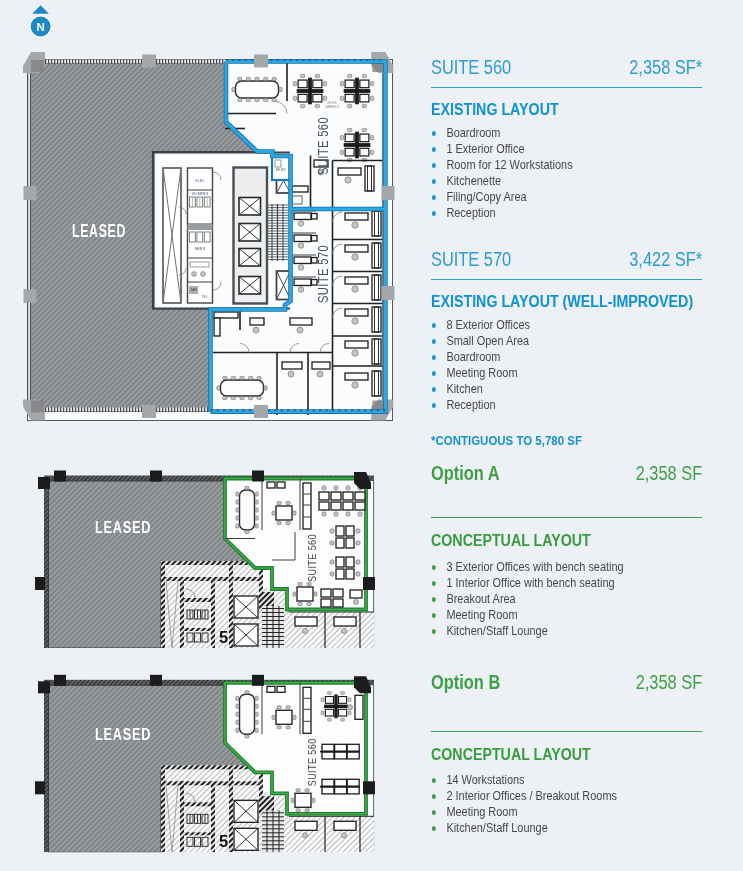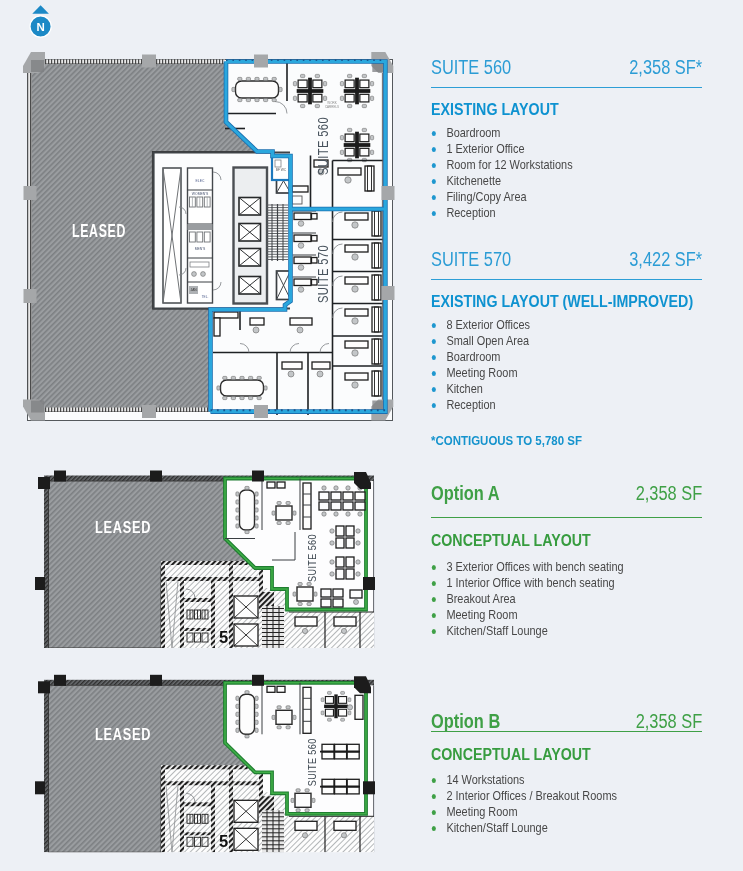--- a/index.html
+++ b/index.html
@@ -572,34 +572,34 @@
 <div class="h2 b" style="top:292.5px">EXISTING LAYOUT (WELL-IMPROVED)</div>
 <ul style="top:317px">
     <li>8 Exterior Offices</li>
     <li>Small Open Area</li>
     <li>Boardroom</li>
     <li>Meeting Room</li>
     <li>Kitchen</li>
     <li>Reception</li>
   </ul>
 <div class="cont" style="top:433px">*CONTIGUOUS TO 5,780 SF</div>
-<div class="hrow" style="top:481px">
+<div class="hrow" style="top:461px">
     <span class="l grn"><b>Option A</b></span>
     <span class="r grn">2,358 SF</span>
   </div>
 <div class="rule g" style="top:516.5px"></div>
 <div class="h2 g" style="top:531.5px">CONCEPTUAL LAYOUT</div>
 <ul class="g" style="top:559px">
     <li>3 Exterior Offices with bench seating</li>
     <li>1 Interior Office with bench seating</li>
     <li>Breakout Area</li>
     <li>Meeting Room</li>
     <li>Kitchen/Staff Lounge</li>
   </ul>
-<div class="hrow" style="top:709px">
+<div class="hrow" style="top:670px">
     <span class="l grn"><b>Option B</b></span>
     <span class="r grn">2,358 SF</span>
   </div>
 <div class="rule g" style="top:731px"></div>
 <div class="h2 g" style="top:746px">CONCEPTUAL LAYOUT</div>
 <ul class="g" style="top:772px">
     <li>14 Workstations</li>
     <li>2 Interior Offices / Breakout Rooms</li>
     <li>Meeting Room</li>
     <li>Kitchen/Staff Lounge</li>

